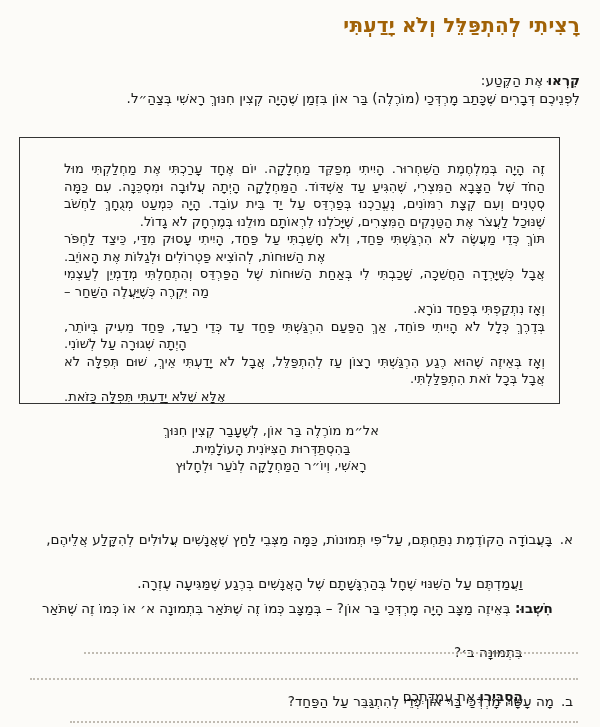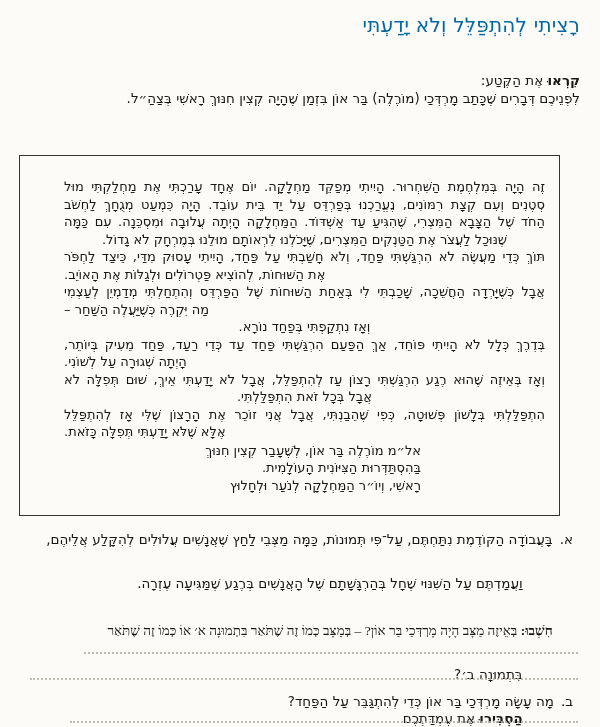--- a/index.html
+++ b/index.html
@@ -8,52 +8,53 @@
     background:#fcfbf8;
     color:#171717;
     font-family:"DejaVu Sans", sans-serif;
     direction:rtl;
     overflow:hidden;
   }
   .page{position:relative;width:600px;height:727px;}
 
   .title{
     position:absolute;top:13px;right:20px;
-    font-size:20px;font-weight:normal;letter-spacing:.2px;
-    color:#0369a1;
+    font-size:20px;font-weight:bold;letter-spacing:.2px;
+    color:#a16207;
   }
 
   .intro{
     position:absolute;top:71px;right:20px;left:20px;
     font-size:13.5px;line-height:18px;text-align:right;
   }
   .b{font-weight:bold;}
 
   .passage-box{
-    position:absolute;top:155px;left:19px;width:541px;height:361px;
+    position:absolute;top:137px;left:19px;width:541px;height:267px;
     border:1.5px solid #343434;
     box-sizing:border-box;
     padding:22px 14px 0 44px;
     font-size:13px;line-height:17.5px;
   }
   .pline{white-space:normal;}
   .j{text-align:justify;text-align-last:justify;}
-  .r{text-align:center;}
+  .r{text-align:right;}
   .c{text-align:left;padding-left:0;padding-right:100px;}
   .sig{
-    width:300px;margin-right:124px;margin-top:1px;
+    width:300px;margin-right:124px;margin-top:17px;
+    text-align:center;
   }
 
   .task{position:absolute;display:flex;font-size:13.5px;line-height:19px;}
   .task-a{top:530px;right:27px;left:28px;}
   .task-b{top:692px;right:27px;left:40px;}
   .marker{flex:0 0 auto;padding-left:7px;font-weight:normal;}
   .task-text{flex:1 1 auto;}
   .cont{padding-right:30px;margin-top:25px;}
-  .gap-top{margin-top:28px;font-family:Liberation Serif, serif;}
+  .gap-top{margin-top:6px;}
 
   .ansline{
     position:absolute;height:0;
     border-top:2px dotted #b6b0a6;
     opacity:.85;
   }
   .ans1{top:652px;right:22px;width:494px;}
   .ans2{top:678px;right:22px;width:548px;}
   .ans3{top:721px;right:22px;width:508px;}
 </style>
@@ -64,33 +65,32 @@
 
   <div class="title">רָצִיתִי לְהִתְפַּלֵּל וְלֹא יָדַעְתִּי</div>
 
   <div class="intro">
     <div><span class="b">קִרְאוּ</span><span> אֶת הַקֶּטַע:</span></div>
     <div>לִפְנֵיכֶם דְּבָרִים שֶׁכָּתַב מָרְדְּכַי (מוֹרֶלֶה) בַּר אוֹן בִּזְמַן שֶׁהָיָה קְצִין חִנּוּךְ רָאשִׁי בְּצַהַ״ל.</div>
   </div>
 
   <div class="passage-box">
     <div class="pline j">זֶה הָיָה בְּמִלְחֶמֶת הַשִּׁחְרוּר. הָיִיתִי מְפַקֵּד מַחְלָקָה. יוֹם אֶחָד עָרַכְתִּי אֶת מַחְלַקְתִּי מוּל</div>
+    <div class="pline j">הַחֹד שֶׁל הַצָּבָא הַמִּצְרִי, שֶׁהִגִּיעַ עַד אַשְׁדּוֹד. הַמַּחְלָקָה הָיְתָה עֲלוּבָה וּמִסְכֵּנָה. עִם כַּמָּה</div>
     <div class="pline j">סְטֶנִים וְעִם קְצָת רִמּוֹנִים, נֶעֱרַכְנוּ בְּפַרְדֵּס עַל יַד בֵּית עוֹבֵד. הָיָה כִּמְעַט מְגֻחָךְ לַחְשֹׁב</div>
-    <div class="pline j">הַחֹד שֶׁל הַצָּבָא הַמִּצְרִי, שֶׁהִגִּיעַ עַד אַשְׁדּוֹד. הַמַּחְלָקָה הָיְתָה עֲלוּבָה וּמִסְכֵּנָה. עִם כַּמָּה</div>
     <div class="pline r">שֶׁנּוּכַל לַעֲצֹר אֶת הַטַּנְקִים הַמִּצְרִים, שֶׁיָּכֹלְנוּ לִרְאוֹתָם מוּלֵנוּ בְּמֶרְחָק לֹא גָדוֹל.</div>
     <div class="pline j">תּוֹךְ כְּדֵי מַעֲשֶׂה לֹא הִרְגַּשְׁתִּי פַּחַד, וְלֹא חָשַׁבְתִּי עַל פַּחַד, הָיִיתִי עָסוּק מִדַּי, כֵּיצַד לַחְפֹּר</div>
     <div class="pline c">אֶת הַשּׁוּחוֹת, לְהוֹצִיא פַּטְרוֹלִים וּלְגַלּוֹת אֶת הָאוֹיֵב.</div>
     <div class="pline j">אֲבָל כְּשֶׁיָּרְדָה הַחֲשֵׁכָה, שָׁכַבְתִּי לִי בְּאַחַת הַשּׁוּחוֹת שֶׁל הַפַּרְדֵּס וְהִתְחַלְתִּי מְדַמְיֵן לְעַצְמִי</div>
     <div class="pline c">מַה יִּקְרֶה כְּשֶׁיַּעֲלֶה הַשַּׁחַר –</div>
     <div class="pline r">וְאָז נִתְקַפְתִּי בְּפַחַד נוֹרָא.</div>
     <div class="pline j">בְּדֶרֶךְ כְּלָל לֹא הָיִיתִי פּוֹחֵד, אַךְ הַפַּעַם הִרְגַּשְׁתִּי פַּחַד עַד כְּדֵי רַעַד, פַּחַד מֵעִיק בְּיוֹתֵר,</div>
     <div class="pline c">הָיְתָה שְׁגוּרָה עַל לְשׁוֹנִי.</div>
     <div class="pline j">וְאָז בְּאֵיזֶה שֶׁהוּא רֶגַע הִרְגַּשְׁתִּי רָצוֹן עַז לְהִתְפַּלֵּל, אֲבָל לֹא יָדַעְתִּי אֵיךְ, שׁוּם תְּפִלָּה לֹא</div>
     <div class="pline r">אֲבָל בְּכָל זֹאת הִתְפַּלַּלְתִּי.</div>
-    <div class="pline j">הִתְפַּלַּלְתִּי בְּלָשׁוֹן פְּשׁוּטָה, כְּפִי שֶׁהֵבַנְתִּי, אֲבָל אֲנִי זוֹכֵר אֶת הָרָצוֹן שֶׁלִּי אָז לְהִתְפַּלֵּל</div>
     <div class="pline c">אֶלָּא שֶׁלֹּא יָדַעְתִּי תְּפִלָּה כָּזֹאת.</div>
     <div class="sig">
       <div>אל״מ מוֹרֶלֶה בַּר אוֹן, לְשֶׁעָבַר קְצִין חִנּוּךְ</div>
       <div>בַּהִסְתַּדְּרוּת הַצִּיּוֹנִית הָעוֹלָמִית.</div>
       <div>רָאשִׁי, וְיוֹ״ר הַמַּחְלָקָה לְנֹעַר וּלְחָלוּץ</div>
     </div>
   </div>
 
   <div class="task task-a">
     <span class="marker">א.</span>

